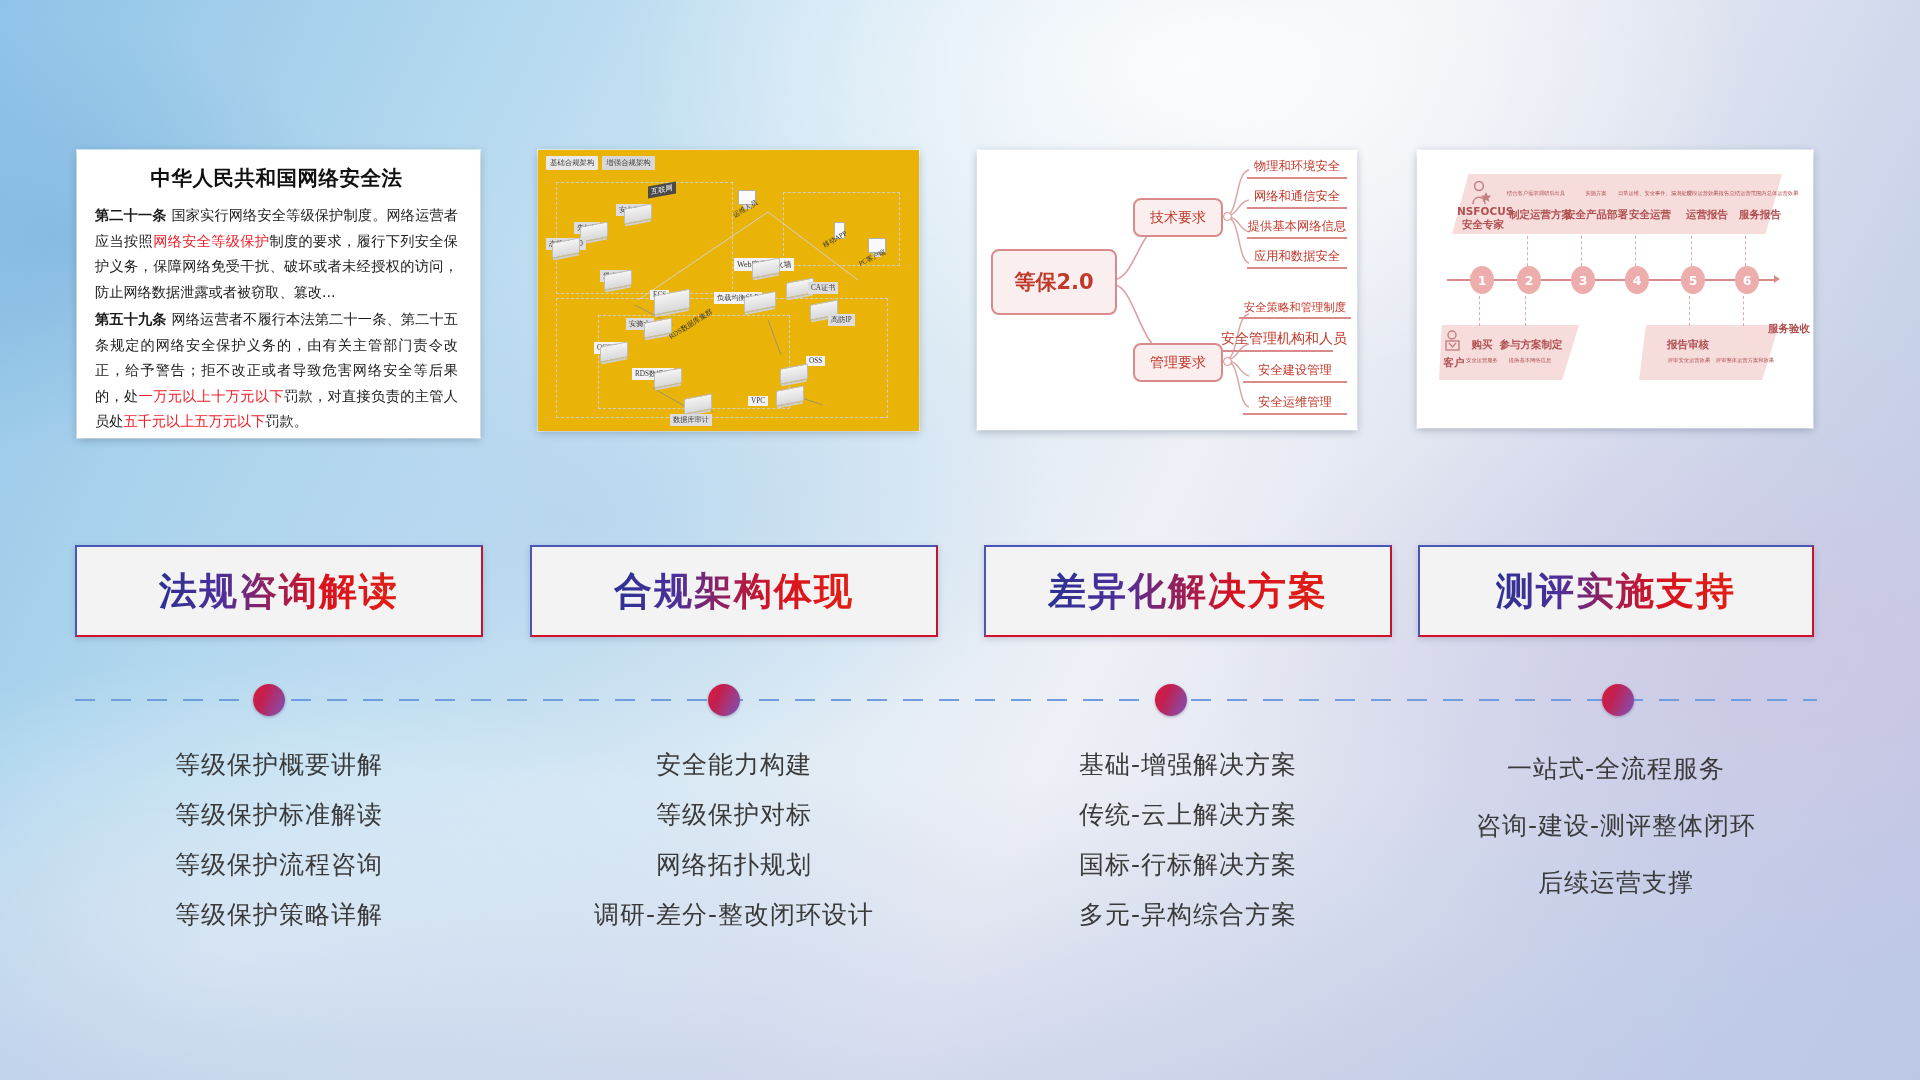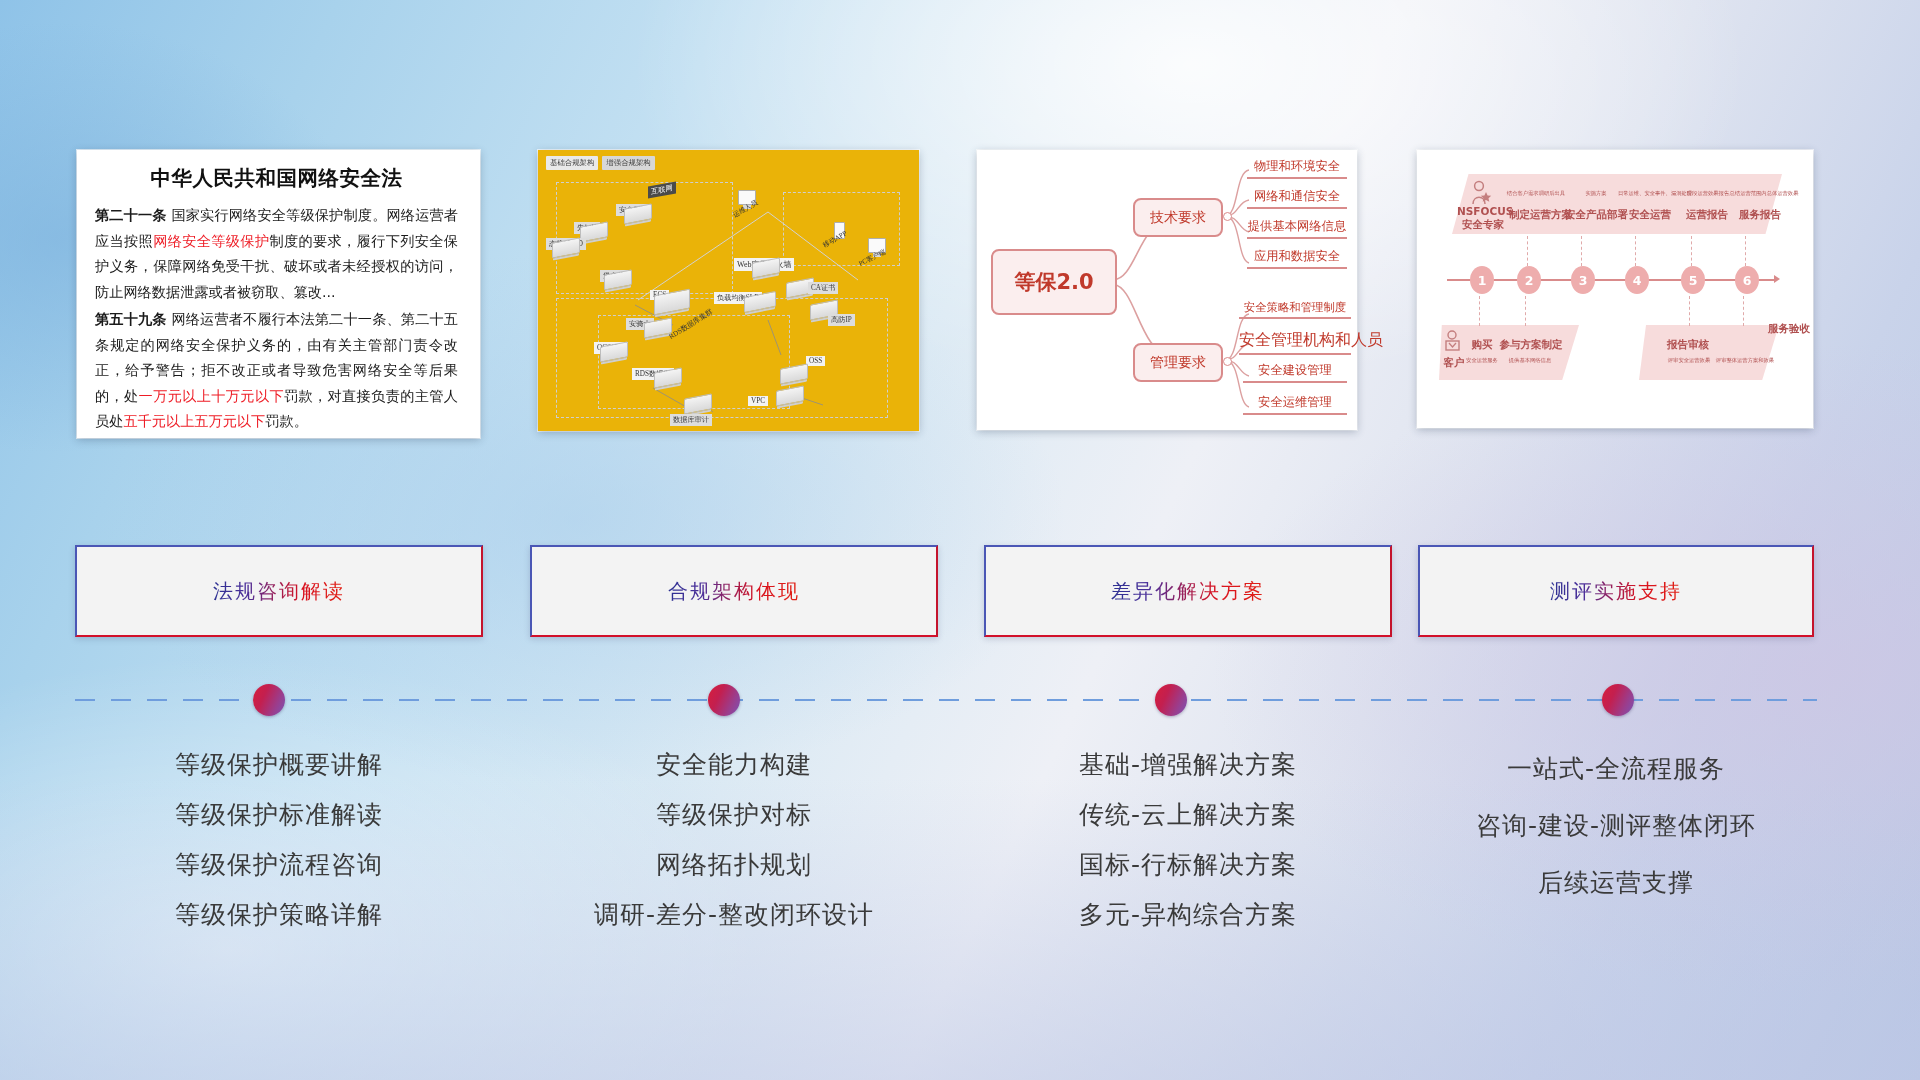--- a/index.html
+++ b/index.html
@@ -89,21 +89,21 @@
 
   
   .btns{position:absolute;top:545px;left:0;width:1920px;height:98px;}
   .btn{position:absolute;top:0;height:92px;background:#f3f3f3;
        display:flex;align-items:center;justify-content:center;
        box-shadow:0 2px 6px rgba(60,70,110,.22);
        border-top:2px solid #4a56b5;border-bottom:2px solid #d2102a;
        border-left:2px solid #4a56b5;border-right:2px solid #c4132c;
        background-image:linear-gradient(#f3f3f3,#f3f3f3);
        box-sizing:border-box;}
-  .btn .blabel{font-size:20px;font-weight:400;letter-spacing:2px;
+  .btn .blabel{font-size:38px;font-weight:700;letter-spacing:2px;
     background:linear-gradient(90deg,#2c3192 0%,#4d2f9a 26%,#9b1f57 48%,#d9121f 68%,#e02014 100%);
     -webkit-background-clip:text;background-clip:text;color:transparent;}
   .btn.k1{left:75px;width:408px;}
   .btn.k2{left:530px;width:408px;}
   .btn.k3{left:984px;width:408px;}
   .btn.k4{left:1418px;width:396px;}
 
   
   .tl{position:absolute;top:675px;left:0;width:1920px;height:50px;}
   .tl-line{position:absolute;left:75px;top:24px;width:1742px;height:2px;
@@ -286,21 +286,21 @@
         <div class="mm-node mm-b mgmt">管理要求</div>
         <div class="mm-dot" style="left:246px;top:62px;"></div>
         <div class="mm-dot" style="left:246px;top:207px;"></div>
 
         <div class="mm-leaf" style="left:270px;top:8px;width:100px;">物理和环境安全</div>
         <div class="mm-leaf" style="left:270px;top:38px;width:100px;">网络和通信安全</div>
         <div class="mm-leaf" style="left:270px;top:68px;width:100px;">提供基本网络信息</div>
         <div class="mm-leaf" style="left:270px;top:98px;width:100px;">应用和数据安全</div>
 
         <div class="mm-leaf" style="left:262px;top:150px;width:112px;font-size:11.4px;">安全策略和管理制度</div>
-        <div class="mm-leaf" style="left:262px;top:180px;width:112px;font-size:16px;">安全管理机构和人员</div>
+        <div class="mm-leaf" style="left:244px;top:180px;width:112px;font-size:14px;">安全管理机构和人员</div>
         <div class="mm-leaf" style="left:266px;top:212px;width:104px;">安全建设管理</div>
         <div class="mm-leaf" style="left:266px;top:244px;width:104px;">安全运维管理</div>
       </div>
     </div>
 
     <div class="card c4">
       <div class="nf">
         <div class="nf-band nf-top"></div>
         <div class="nf-band nf-bl"></div>
         <div class="nf-band nf-br"></div>

